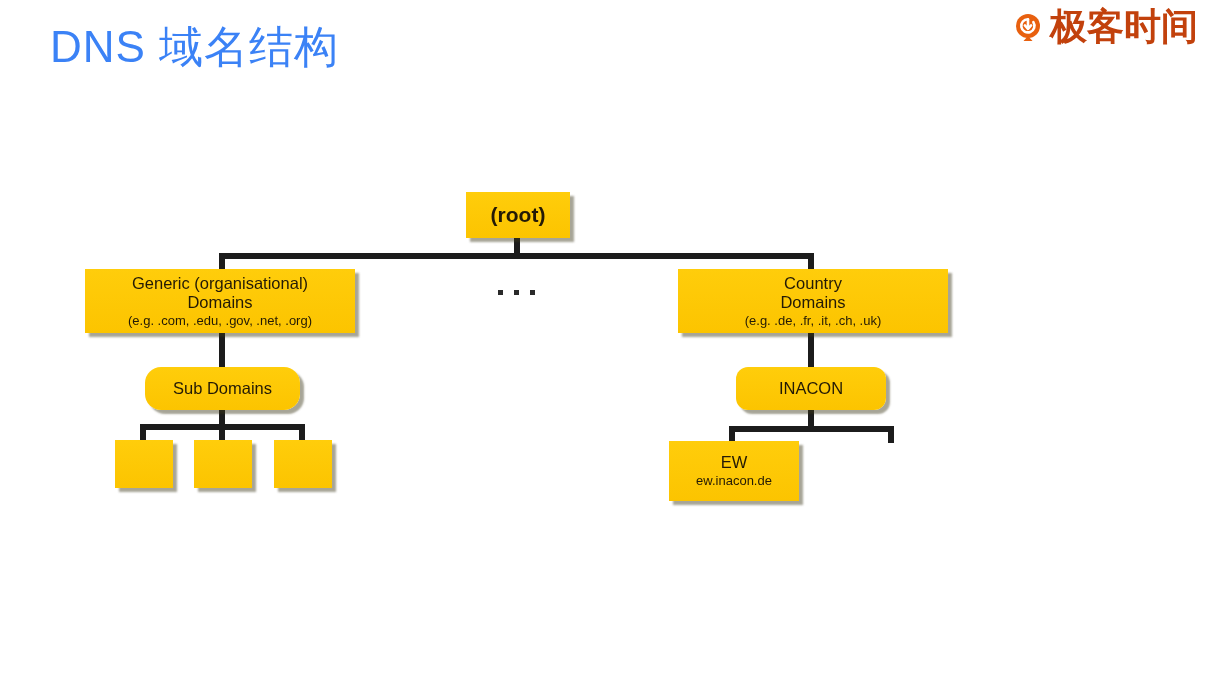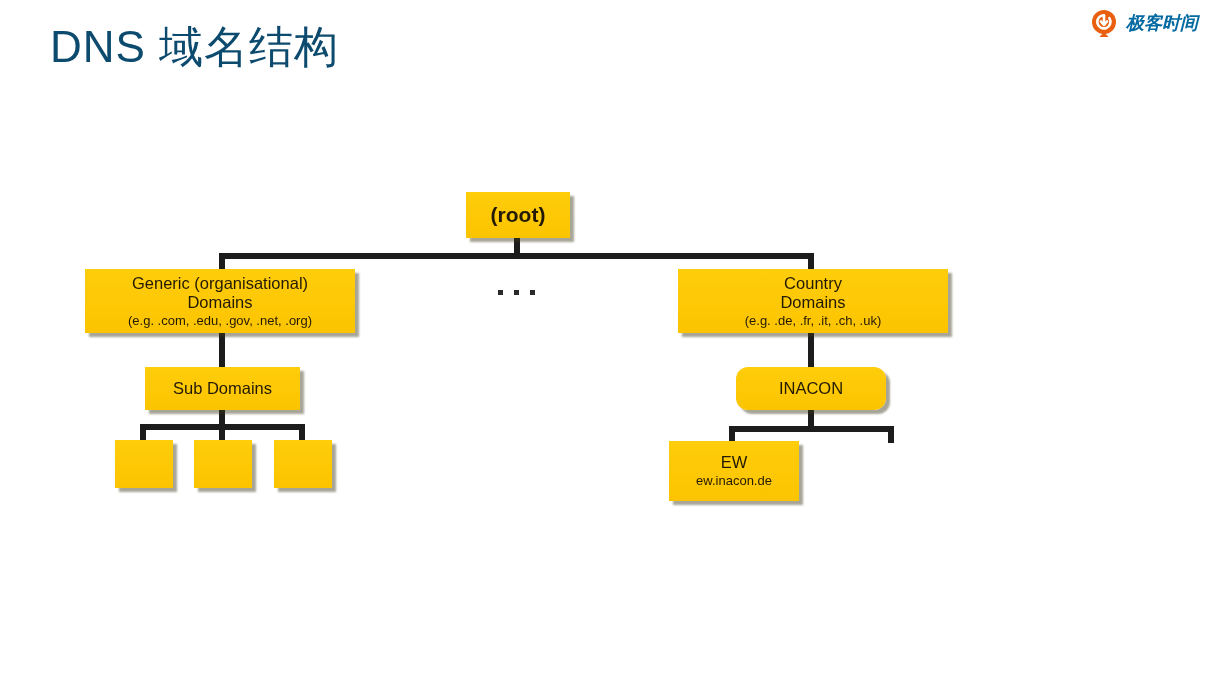--- a/index.html
+++ b/index.html
@@ -16,46 +16,45 @@
     background: #ffffff;
   }
 
   
   #slide-title {
     position: absolute;
     left: 50px;
     top: 22px;
     font-size: 44px;
     line-height: 1.15;
-    color: #0c4a6e;
+    color: #3b82f6;
     font-weight: 400;
     letter-spacing: 1px;
     white-space: nowrap;
   }
 
   #brand-logo {
     position: absolute;
     right: 12px;
     top: 8px;
     display: flex;
     align-items: center;
     gap: 7px;
   }
   #brand-logo .logo-mark {
     width: 30px;
     height: 30px;
     flex: 0 0 30px;
   }
   #brand-logo .logo-text {
-    font-size: 18px;
-    color: #0369a1;
+    font-size: 37px;
+    color: #c2410c;
     font-weight: 700;
     letter-spacing: 0px;
     line-height: 1;
-    font-style: italic;
   }
 
   
   #diagram {
     position: absolute;
     left: 0;
     top: 16px;
     width: 1210px;
     height: 683px;
   }
@@ -173,21 +172,21 @@
     <span class="l2">Domains</span>
     <span class="sub">(e.g. .com, .edu, .gov, .net, .org)</span>
   </div>
 
   <div class="node" style="left:678px; top:253px; width:270px; height:64px;text-align:center;">
     <span class="l1">Country</span>
     <span class="l2">Domains</span>
     <span class="sub">(e.g. .de, .fr, .it, .ch, .uk)</span>
   </div>
 
-  <div class="node" style="left:145px; top:351px; width:155px; height:43px;">
+  <div class="node" style="left:145px; top:351px; width:155px; height:43px;border-radius:16px;">
     <span class="l1">Sub Domains</span>
   </div>
 
   <div class="node" style="left:736px; top:351px; width:150px; height:43px;border-radius:12px;">
     <span class="l1">INACON</span>
   </div>
 
   <div class="node" style="left:115px; top:424px; width:58px; height:48px;">
     
   </div>

